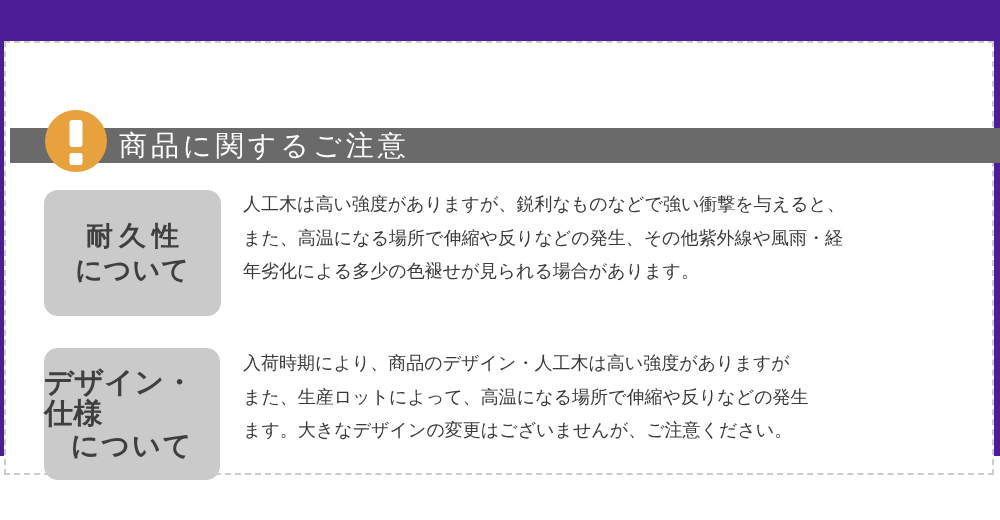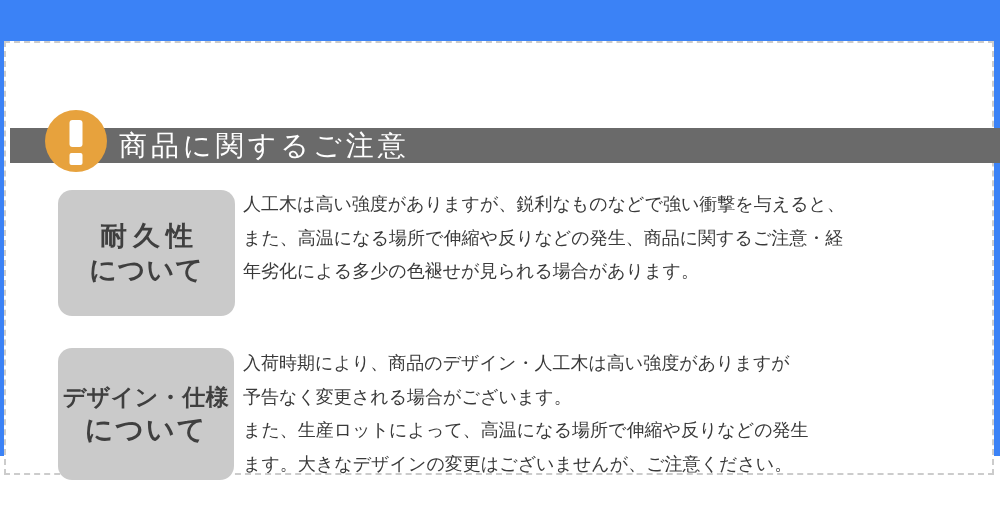--- a/index.html
+++ b/index.html
@@ -2,21 +2,21 @@
 <html><head>
 <meta charset="utf-8">
 <style>
   * { margin: 0; padding: 0; box-sizing: border-box; }
   html, body {
     width: 1000px; height: 520px;
     background: #ffffff;
     font-family: "DejaVu Sans", "Liberation Sans", sans-serif;
     overflow: hidden;
   }
-  .canvas { position: relative; width: 1000px; height: 456px; background: #3b82f6; }
+  .canvas { position: relative; width: 1000px; height: 456px; background: #4c1d95; }
 
   .notice-box {
     position: absolute;
     left: 4px; top: 41px;
     width: 990px; height: 434px;
     border: 2px dashed #cccccc;
     background: #ffffff;
   }
 
   .header-bar {
@@ -66,28 +66,27 @@
   .label-box {
     position: absolute;
     background: #CACACA;
     border-radius: 14px;
     display: flex;
     flex-direction: column;
     align-items: center;
     justify-content: center;
     color: #3F3F3F;
     z-index: 1;
-    margin-left: 14px;
   }
   .label-box-1 { left: 38px; top: 147px; width: 177px; height: 126px; }
   .label-box-2 { left: 38px; top: 305px; width: 176px; height: 132px; }
 
   .label-box-1 .label-l1 { font-size: 27px; font-weight: 700; letter-spacing: 6px; text-indent: 6px; line-height: 34px; }
   .label-box-1 .label-l2 { font-size: 27px; font-weight: 700; letter-spacing: 1px; line-height: 34px; }
-  .label-box-2 .label-l1 { font-size: 23px; font-weight: 700; letter-spacing: 0.5px; line-height: 31px; }
+  .label-box-2 .label-l1 { font-size: 29px; font-weight: 700; letter-spacing: 0.5px; line-height: 31px; }
   .label-box-2 .label-l2 { font-size: 28px; font-weight: 700; letter-spacing: 2px; line-height: 33px; }
 
   .body-text {
     position: absolute;
     color: #3A3A3A;
     font-size: 18px;
     font-weight: 500;
     line-height: 33.5px;
     white-space: nowrap;
   }
@@ -108,29 +107,28 @@
     </span>
 
     <div class="header-title">商品に関するご注意</div>
 
     <div class="label-box label-box-1">
       <span class="label-l1">耐久性</span>
       <span class="label-l2">について</span>
     </div>
     <div class="body-text body-text-1">
       <div>人工木は高い強度がありますが、鋭利なものなどで強い衝撃を与えると、</div>
-      <div>また、高温になる場所で伸縮や反りなどの発生、商品に関するご注意・経</div>
+      <div>また、高温になる場所で伸縮や反りなどの発生、その他紫外線や風雨・経</div>
       <div>年劣化による多少の色褪せが見られる場合があります。</div>
     </div>
 
     <div class="label-box label-box-2">
       <span class="label-l1">デザイン・仕様</span>
       <span class="label-l2">について</span>
     </div>
     <div class="body-text body-text-2">
       <div>入荷時期により、商品のデザイン・人工木は高い強度がありますが</div>
-      <div>予告なく変更される場合がございます。</div>
       <div>また、生産ロットによって、高温になる場所で伸縮や反りなどの発生</div>
       <div>ます。大きなデザインの変更はございませんが、ご注意ください。</div>
     </div>
 
   </div>
 </div>
 
 </body></html>

